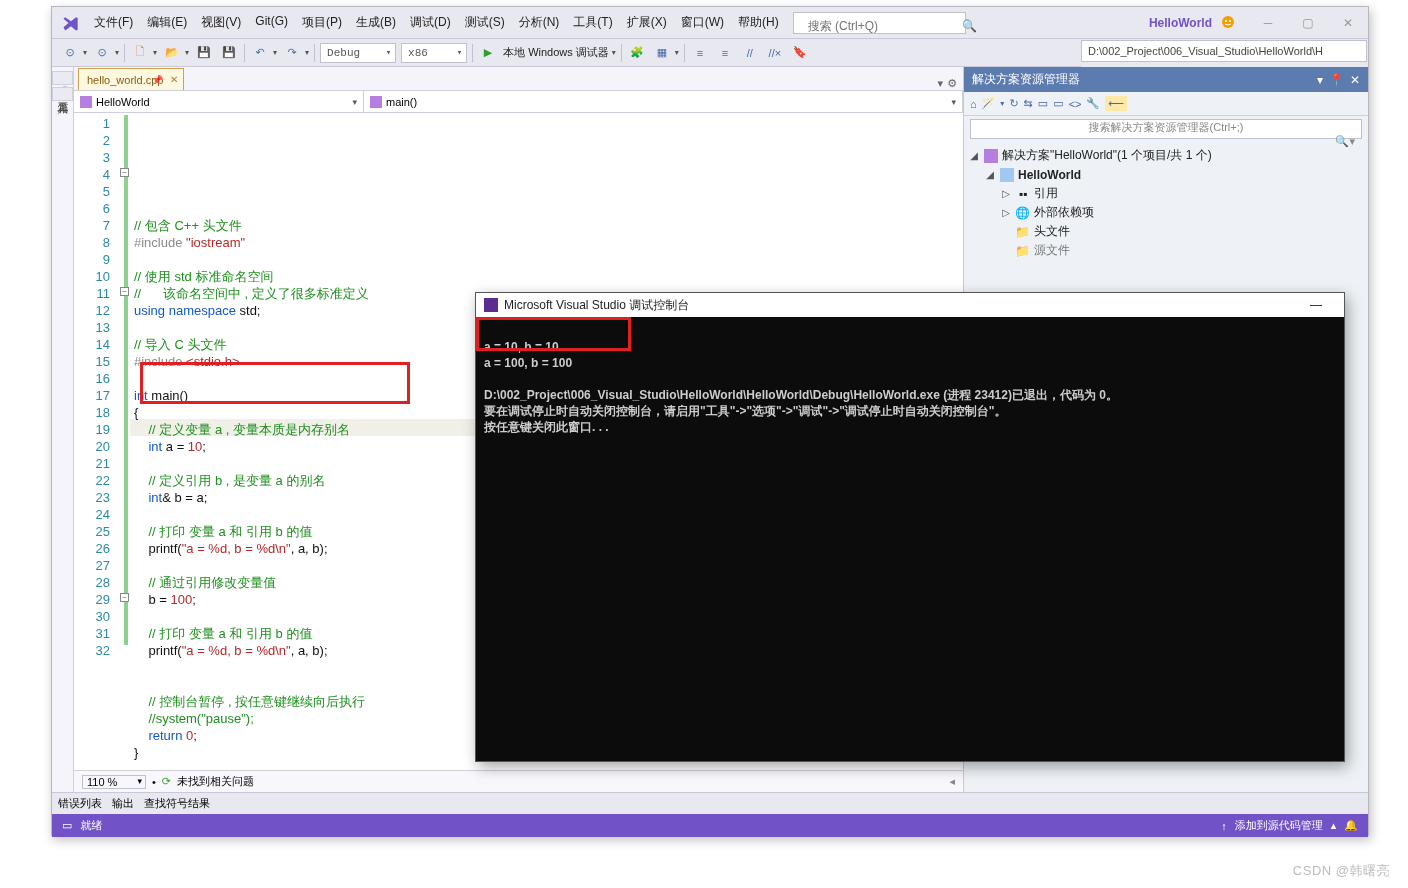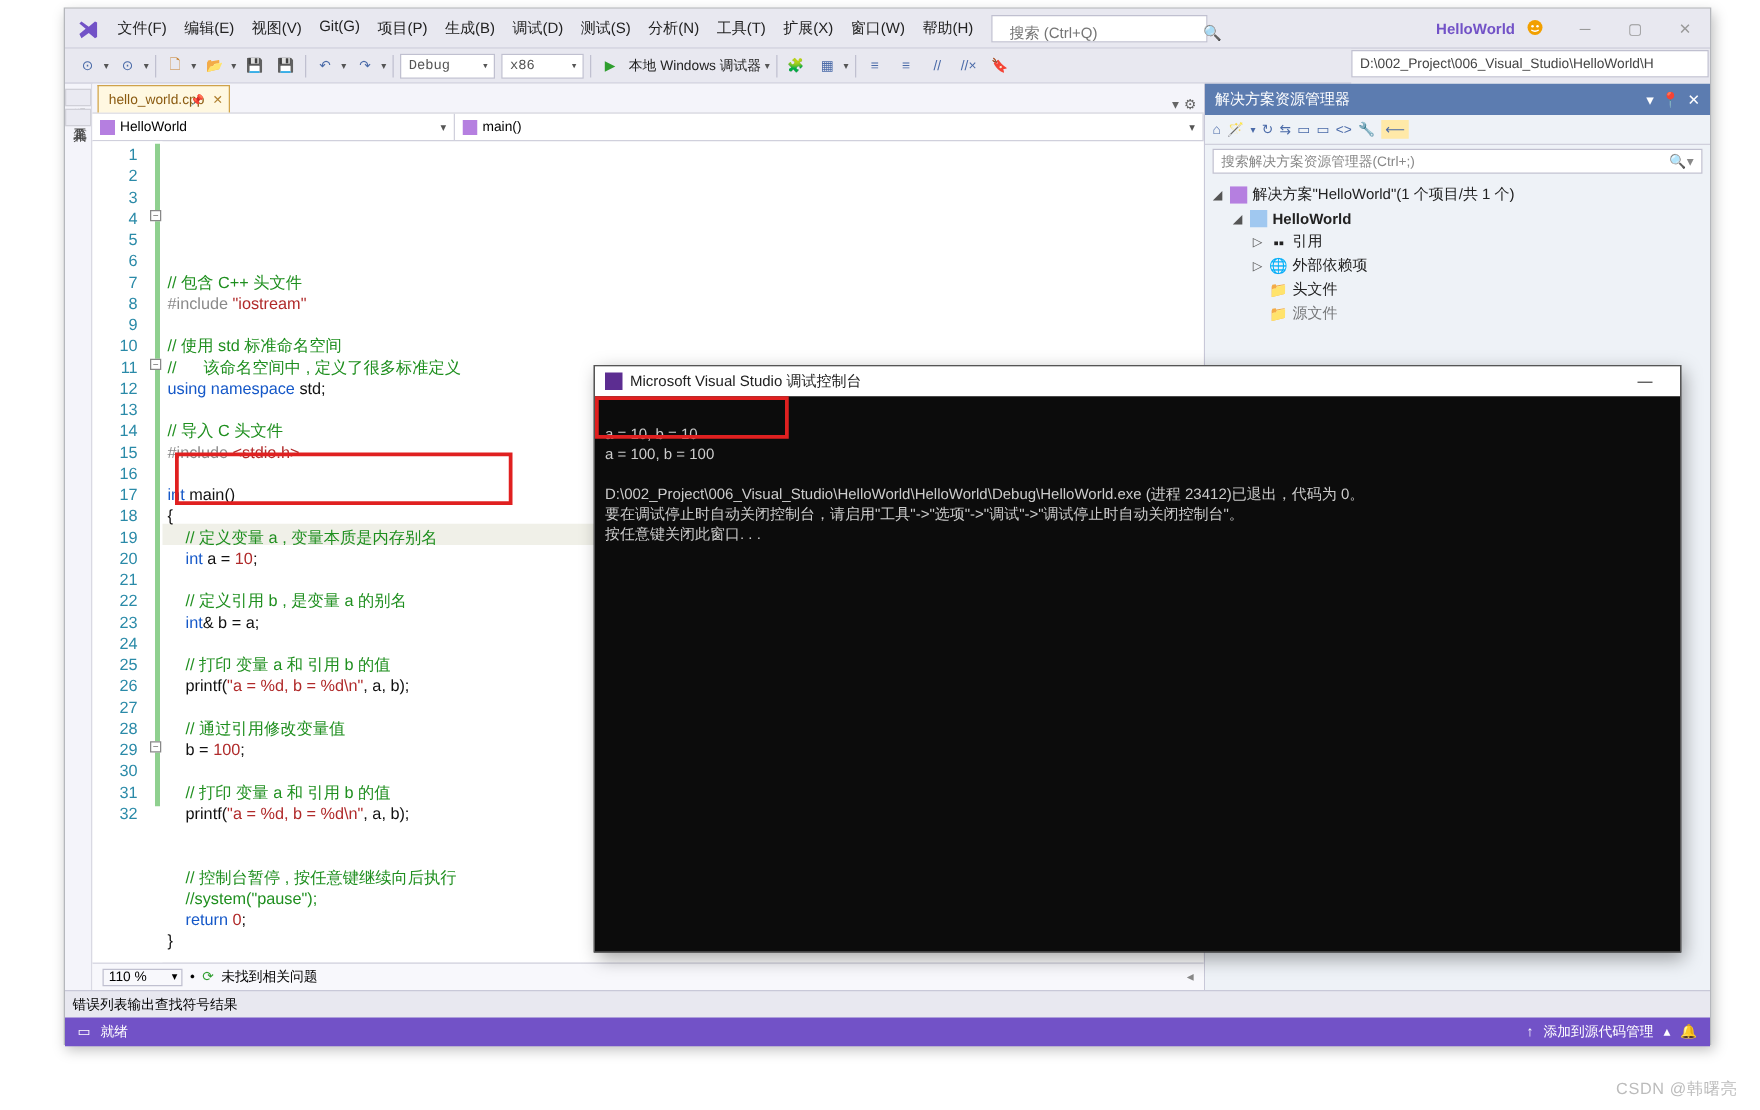--- a/index.html
+++ b/index.html
@@ -47,34 +47,34 @@
 .redbox{ position:absolute; border:3px solid #e02020; }
 .hl-line{ position:absolute; left:0; right:0; height:17px; background:#f0f0e8; }
 .tiny-square{ position:absolute; width:9px; height:9px; border:1px solid #888; color:#666; font-size:8px; line-height:7px; text-align:center; background:#fff; left:-10px;}
 .zoomrow{ height:22px; border-top:1px solid #d0d0dc; display:flex; align-items:center; font-size:11px; padding:0 8px; gap:6px; background:#f8f8fc;}
 .zoomrow .zc{ width:64px; border:1px solid #c0c0d0; padding:0 4px; position:relative;}
 .zoomrow .zc:after{content:"▾"; position:absolute; right:3px; font-size:9px;}
 .sol-panel{ width:405px; background:#eef2f7; border-left:1px solid #c8c8d8; display:flex; flex-direction:column;}
 .sol-title{ background:#5c7cb0; color:#fff; font-size:12px; padding:4px 8px; display:flex; align-items:center;}
 .sol-title .r{ margin-left:auto; display:flex; gap:6px;}
 .sol-tools{ height:24px; display:flex; align-items:center; gap:5px; padding:0 6px; font-size:11px; color:#4a6aa8; border-bottom:1px solid #d0d0dc;}
-.sol-search{ margin:3px 6px; height:20px; border:1px solid #c0c0d0; background:#fff; display:flex; align-items:center; padding:0 6px; font-size:11px; color:#888;}
+.sol-search{ margin:3px 6px; height:20px; border:1px solid #c0c0d0; background:#fff; display:flex; align-items:center; padding:0 6px; font-size:11px; color:#888;flex-direction:column;}
 .tree{ flex:1; padding:4px 4px; font-size:12px; color:#222; overflow:hidden;}
 .tree .row{ display:flex; align-items:center; height:19px; gap:4px; }
 .tree .exp{ width:12px; text-align:center; color:#555; font-size:10px;}
 .tree .ic{ width:14px; height:14px; display:inline-flex; align-items:center; justify-content:center;}
 .bold{ font-weight:bold;}
-.bottabs{ height:22px; background:#e8e8f0; display:flex; align-items:center; font-size:11px; padding:0 6px; border-top:1px solid #c8c8d8;}
+.bottabs{ height:22px; background:#e8e8f0; display:flex; align-items:center; font-size:11px; padding:0 6px; gap:10px; border-top:1px solid #c8c8d8;}
 .statusbar{ height:23px; background:#7252c7; color:#fff; display:flex; align-items:center; font-size:11px; padding:0 10px;}
 .statusbar .r { margin-left:auto; display:flex; align-items:center; gap:8px;}
 .console{ position:absolute; left:475px; top:292px; width:870px; height:470px; background:#0c0c0c; color:#ccc; font-family:Consolas,"SimSun",monospace; font-size:12px; border:1px solid #555; box-shadow:3px 5px 14px rgba(0,0,0,.35);}
 .console .titlebar{ height:24px; background:#fff; color:#222; display:flex; align-items:center; padding:0 8px; font-size:12px; }
 .console .titlebar .cicon{ width:14px; height:14px; margin-right:6px; background:#5c2d91;}
 .console .titlebar .min{ margin-left:auto; width:40px; text-align:center;}
-.console .body{ padding:6px 8px; line-height:16px; white-space:pre-wrap;}
+.console .body{ padding:6px 8px; line-height:16px; white-space:pre-wrap;font-weight:bold;}
 .console .red1{ position:absolute; left:0px; top:24px; width:155px; height:34px; border:3px solid #e02020;}
 .console .hint{ color:#ccc;}
 .watermark{ position:absolute; right:18px; bottom:8px; font-size:13px; color:#bcbcbc; letter-spacing:.5px; }
 svg{ display:block;}
 </style>
 </head>
 <body>
 
 <div class="shell">
  <div class="topbar">

